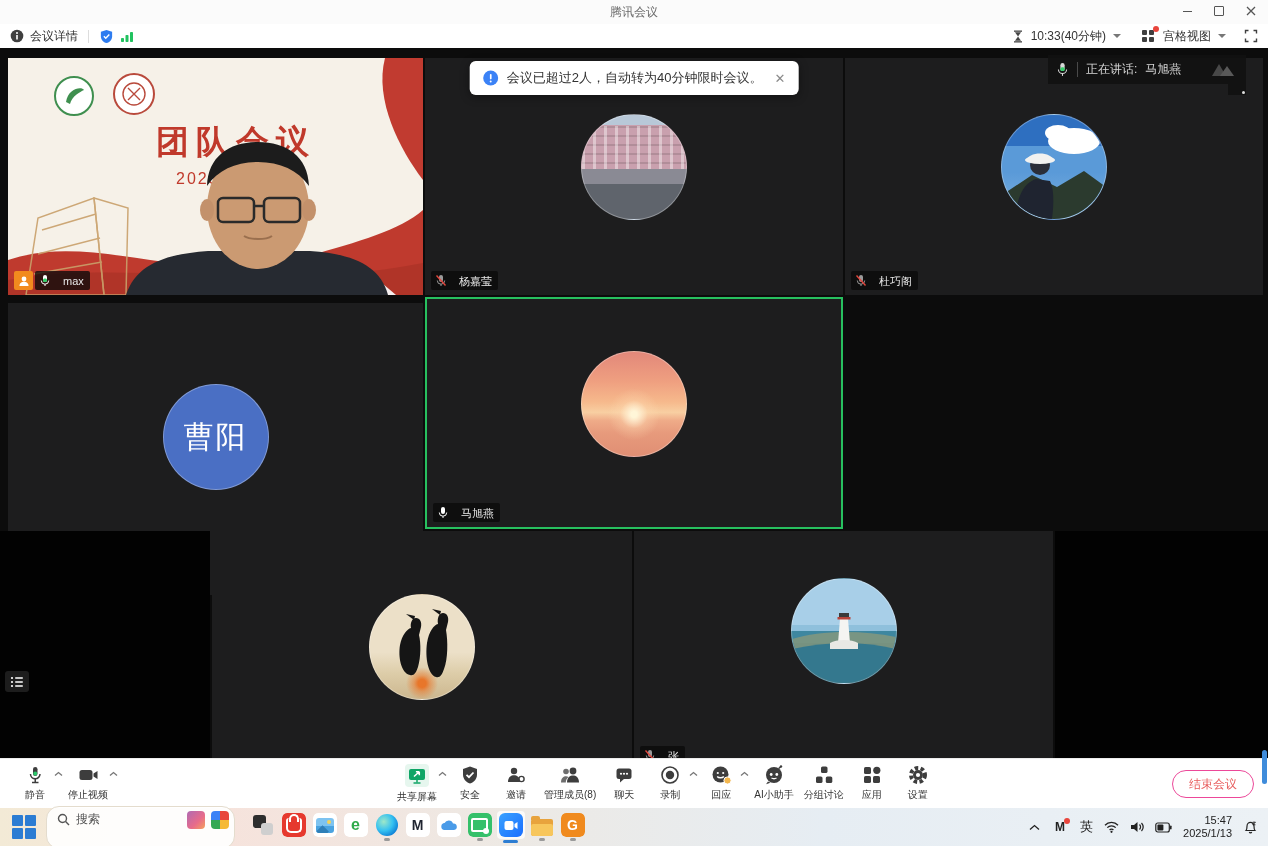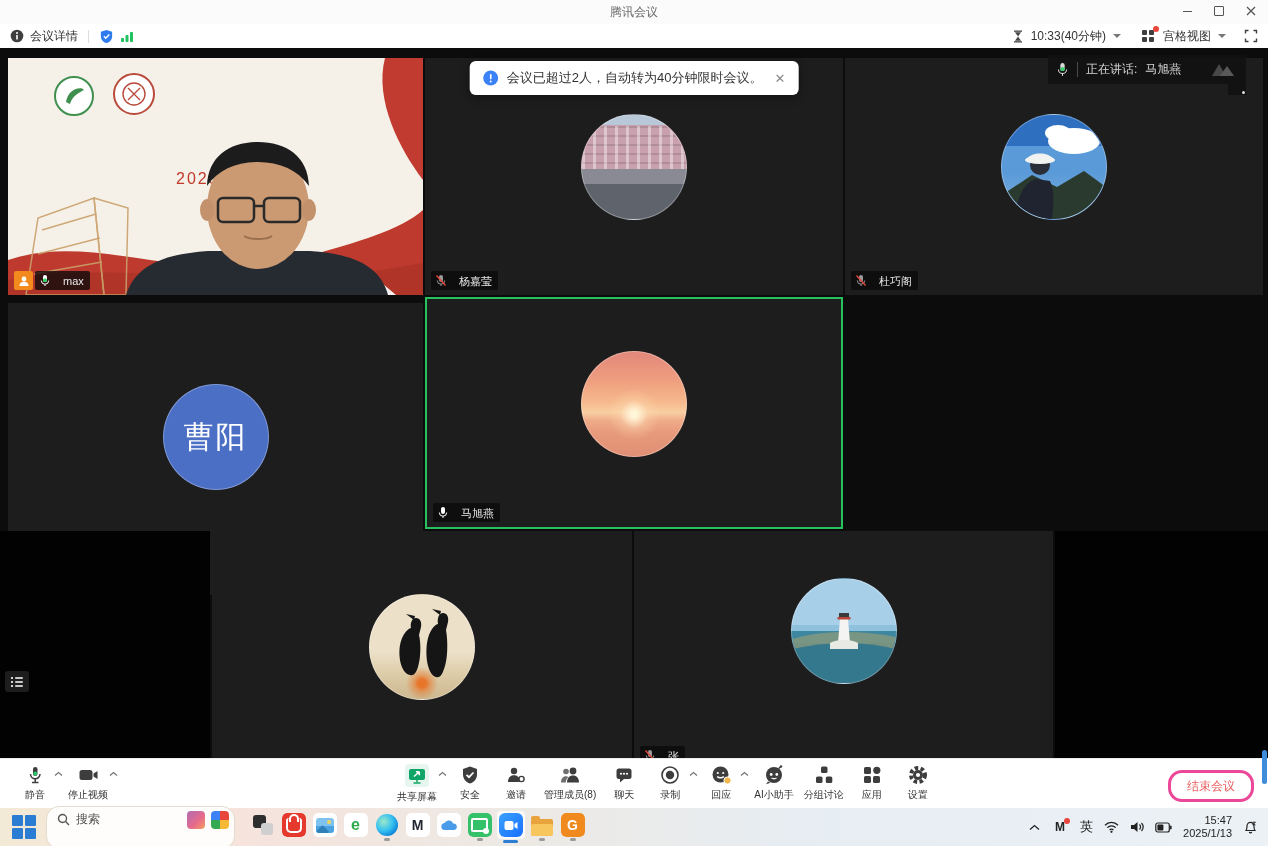--- a/index.html
+++ b/index.html
@@ -79,21 +79,21 @@
 
   
   .controls{position:absolute;top:758px;left:0;right:0;height:50px;background:#fff;border-top:1px solid #ececec;z-index:30;}
   .cgroup{position:absolute;top:5px;display:flex;align-items:flex-start;}
   .cgroup.left{left:12px;}
   .cgroup.center{left:392px;}
   .cbtn{display:flex;flex-direction:column;align-items:center;gap:3px;font-size:10px;color:#333;margin:0 5px;min-width:36px;}
   .cbtn .ico{height:21px;display:flex;align-items:center;justify-content:center;}
   .chev{margin:7px 0 0 -4px;}
   .sharebg{background:#e6f6ee;border-radius:4px;padding:1px 2px;}
-  .endbtn{position:absolute;right:14px;top:11px;height:26px;padding:0 16px;border:3px solid #ec4899;color:#e85c5c;
+  .endbtn{position:absolute;right:14px;top:11px;height:26px;padding:0 16px;border:1px solid #ec4899;color:#e85c5c;
     background:#fff;border-radius:14px;font-size:12px;display:flex;align-items:center;}
 
   
   .taskbar{position:absolute;top:808px;left:0;right:0;height:38px;
     background:linear-gradient(90deg,#f3ead6 0%,#f6e3dc 18%,#ede9e4 40%,#e6edf3 65%,#ecf1f5 100%);
     display:flex;align-items:center;padding-left:12px;box-sizing:border-box;z-index:31;}
   .startlogo{width:24px;height:24px;display:grid;grid-template-columns:11px 11px;grid-template-rows:11px 11px;gap:1.5px;margin-right:10px;}
   .startlogo div{background:#2b7cd3;border-radius:1px;}
   .searchpill{height:26px;width:172px;background:rgba(255,255,255,.9);border:1px solid #e4dccd;border-radius:13px;
     display:flex;align-items:center;gap:6px;padding:0 5px 15px 10px;font-size:12px;color:#555;margin-right:12px;}
@@ -200,20 +200,21 @@
       <svg width="14" height="14" viewBox="0 0 14 14">
         <path d="M1.5,4.5 V1.5 H4.5 M9.5,1.5 H12.5 V4.5 M12.5,9.5 V12.5 H9.5 M4.5,12.5 H1.5 V9.5" fill="none" stroke="#3f3f3f" stroke-width="1.4"></path>
       </svg>
     </div>
   </div>
 
   <div class="stage">
 
     <div class="tile" style="left:8px;top:10px;width:415px;height:237px">
       <div class="slide">
+        <div class="slide-title">团队会议</div>
         <div class="slide-year">2025</div>
         <svg width="415" height="237" viewBox="0 0 415 237" style="position:absolute;left:0;top:0">
           <path d="M377,0 C366,42 392,92 415,122 L415,0 Z" fill="#c13b30"></path>
           <path d="M0,202 C90,172 180,232 300,198 C350,184 392,172 415,152 L415,237 L0,237 Z" fill="#bf3a2e"></path>
           <path d="M0,222 C120,200 260,236 415,205 L415,237 L0,237 Z" fill="#a93226" opacity="0.7"></path>
           <path d="M300,237 L348,203 L388,237 Z" fill="#fafafa" opacity="0.95"></path>
           <g stroke="#c9a06a" fill="none" stroke-width="1.5" opacity="0.9">
             <polygon points="18,237 30,160 86,140 96,237"></polygon>
             <polyline points="30,196 92,180"></polyline>
               <polyline points="26,216 94,204"></polyline>

